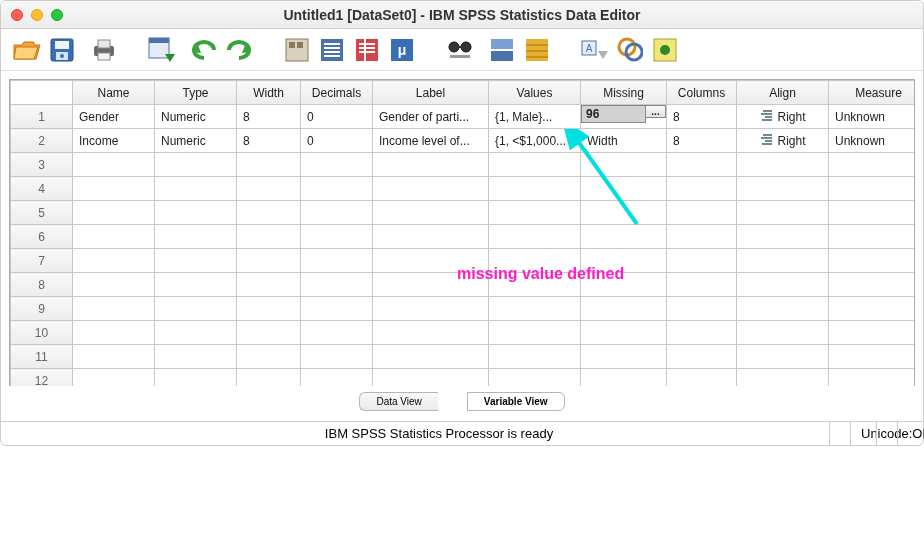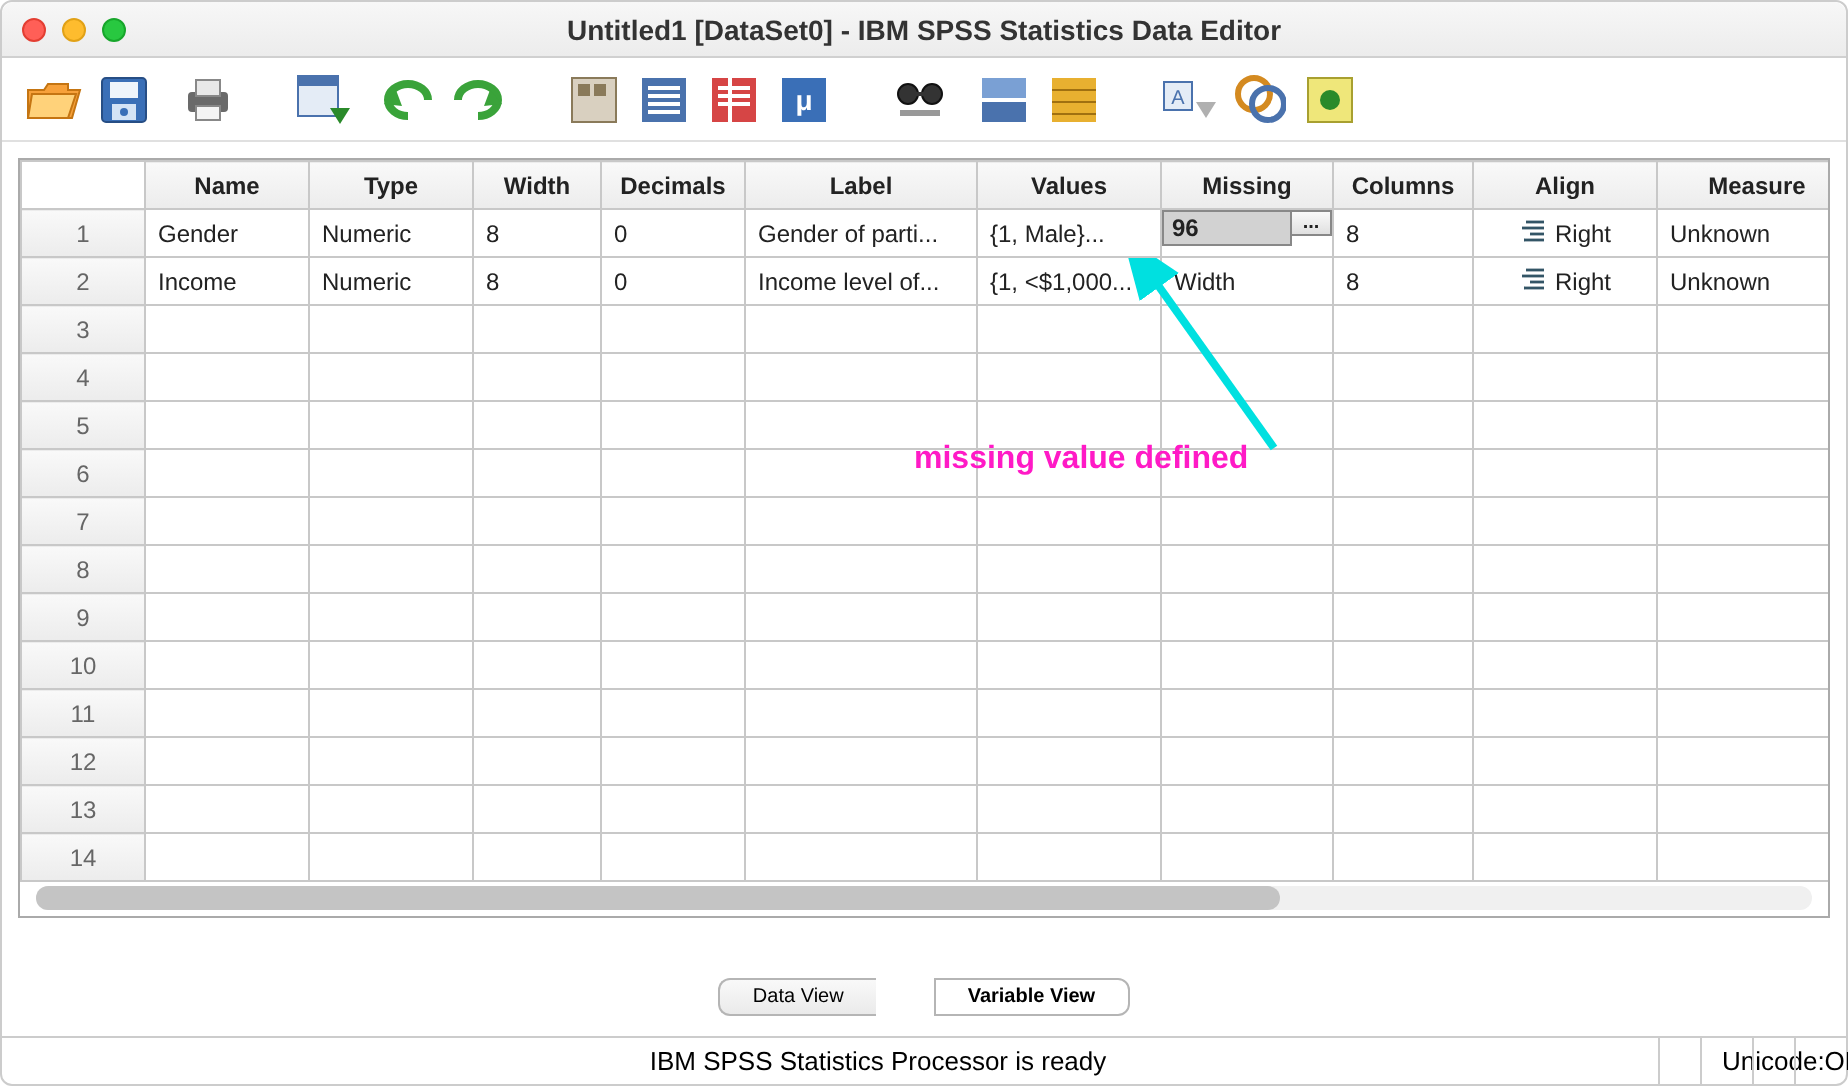--- a/index.html
+++ b/index.html
@@ -1,53 +1,53 @@
 <!DOCTYPE html>
 <html><head>
 <meta charset="utf-8">
 <style>
   * { box-sizing: border-box; margin: 0; padding: 0; }
   body { font-family: "Helvetica Neue", Arial, sans-serif; font-size: 13px; background: #fff; width: 924px; height: 543px; overflow: hidden; position: relative; }
-  .window { width: 924px; height: 543px; border: 1px solid #ccc; border-radius: 6px; background: #fff; display: flex; flex-direction: column; position: relative; }
+  .window { width: 924px; height: 446px; border: 1px solid #ccc; border-radius: 6px; background: #fff; display: flex; flex-direction: column; position: relative; }
   .titlebar { height: 28px; display: flex; align-items: center; padding: 0 10px; position: relative; background: linear-gradient(#f7f7f7,#ececec); border-bottom: 1px solid #d0d0d0; border-radius: 6px 6px 0 0;}
   .traffic { display: flex; gap: 8px; position: absolute; left: 10px;}
   .tl { width: 12px; height: 12px; border-radius: 50%; }
   .tl.red { background: #ff5f57; border:1px solid #e33e32;}
   .tl.yellow { background: #febc2e; border:1px solid #e1a116;}
   .tl.green { background: #28c840; border:1px solid #17a62b;}
   .title { flex:1; text-align:center; font-weight:700; font-size:14px; color:#333;}
   .toolbar { height: 42px; padding: 3px 10px; display:flex; align-items:center; gap:10px; border-bottom:1px solid #e0e0e0;}
   .tbgroup { display:flex; align-items:center; gap:3px;}
   .tbgroup.spacer { width: 6px;}
   .tbtn { width:32px; height:32px; display:flex; align-items:center; justify-content:center; border-radius:3px;}
   .content { flex:1; padding:8px; overflow:hidden; position:relative;}
   .grid-wrap { border:1px solid #aaa; height:380px; overflow:hidden; position:relative; background:#fff;}
   table.grid { border-collapse: collapse; width: 100%; table-layout: fixed;}
   table.grid th, table.grid td { border: 1px solid #c8c8c8; height:24px; font-size:12px; overflow:hidden; text-overflow: ellipsis; white-space:nowrap;}
-  table.grid th { background: linear-gradient(#f9f9f9,#ececec); color:#222; font-weight:700; padding:2px 4px; text-align:center;}
+  table.grid th { background: linear-gradient(#f9f9f9,#ececec); color:#222; font-weight:400; padding:2px 4px; text-align:center;}
   table.grid th.corner { background:#fff; width:60px;}
   table.grid th.rowhead { background: linear-gradient(#f9f9f9,#ececec); width:60px; text-align:center; color:#666; font-weight:400;}
   table.grid td { padding:2px 6px; text-align:left; color:#222; }
   .align-cell { display:flex; align-items:center; gap:4px; justify-content:center;}
   .align-ico { width:14px; height:12px; display:inline-block;}
   .missing-cell { display:flex; align-items:flex-start; height:100%;font-weight:bold;}
   .missing-val { flex:1; background:#d2d2d2; border:1px solid #888; padding:1px 4px; display:flex; align-items:center;}
   .missing-btn { width:20px; background: linear-gradient(#fafafa,#e0e0e0); border:1px solid #888; border-left:0; display:flex; align-items:center; justify-content:center; font-size:10px;}
   .emptyrow td { color:#999;}
   .hscroll { position:absolute; bottom:3px; left:8px; right:8px; height:12px; background:#f0f0f0; border-radius:6px;}
   .hscroll .thumb { position:absolute; left:0; top:0; width:70%; height:12px; background:#c4c4c4; border-radius:6px;}
   .tabs { display:flex; justify-content:center; gap:0; padding:6px 0 10px 0;}
   .tab { padding:3px 16px; font-size:10px; background: linear-gradient(#f9f9f9,#eaeaea); border:1px solid #b5b5b5; cursor:pointer;}
   .tab:first-child { border-radius: 6px 0 0 6px; border-right:0;}
   .tab:last-child { border-radius: 0 6px 6px 0;}
   .tab.active { font-weight:700; background:#fff;margin-left:29px;}
   .statusbar { height:24px; border-top:1px solid #ccc; display:grid; grid-template-columns: 1fr auto 26px auto 26px; align-items:center;}
   .statusbar .seg { border-left:1px solid #ccc; padding:0 10px; font-size:13px; height:100%; display:flex; align-items:center;}
   .statusbar .main { text-align:center; justify-content:center;}
-  .annot { position:absolute; color:#ff1ac6; font-weight:800; font-size:16px; pointer-events:none;}
+  .annot { position:absolute; color:#ff1ac6; font-weight:800; font-size:16px; pointer-events:none;margin-top:44px;}
   .arrow-svg { position:absolute; pointer-events:none;}
   col.c-rownum{width:62px;} col.c-name{width:82px;} col.c-type{width:82px;} col.c-width{width:64px;}
   col.c-dec{width:72px;} col.c-label{width:116px;} col.c-values{width:92px;} col.c-missing{width:86px;}
   col.c-cols{width:70px;} col.c-align{width:92px;} col.c-measure{width:100px;}
 </style>
 </head>
 <body>
 
 <div class="window">
   <div class="titlebar">

